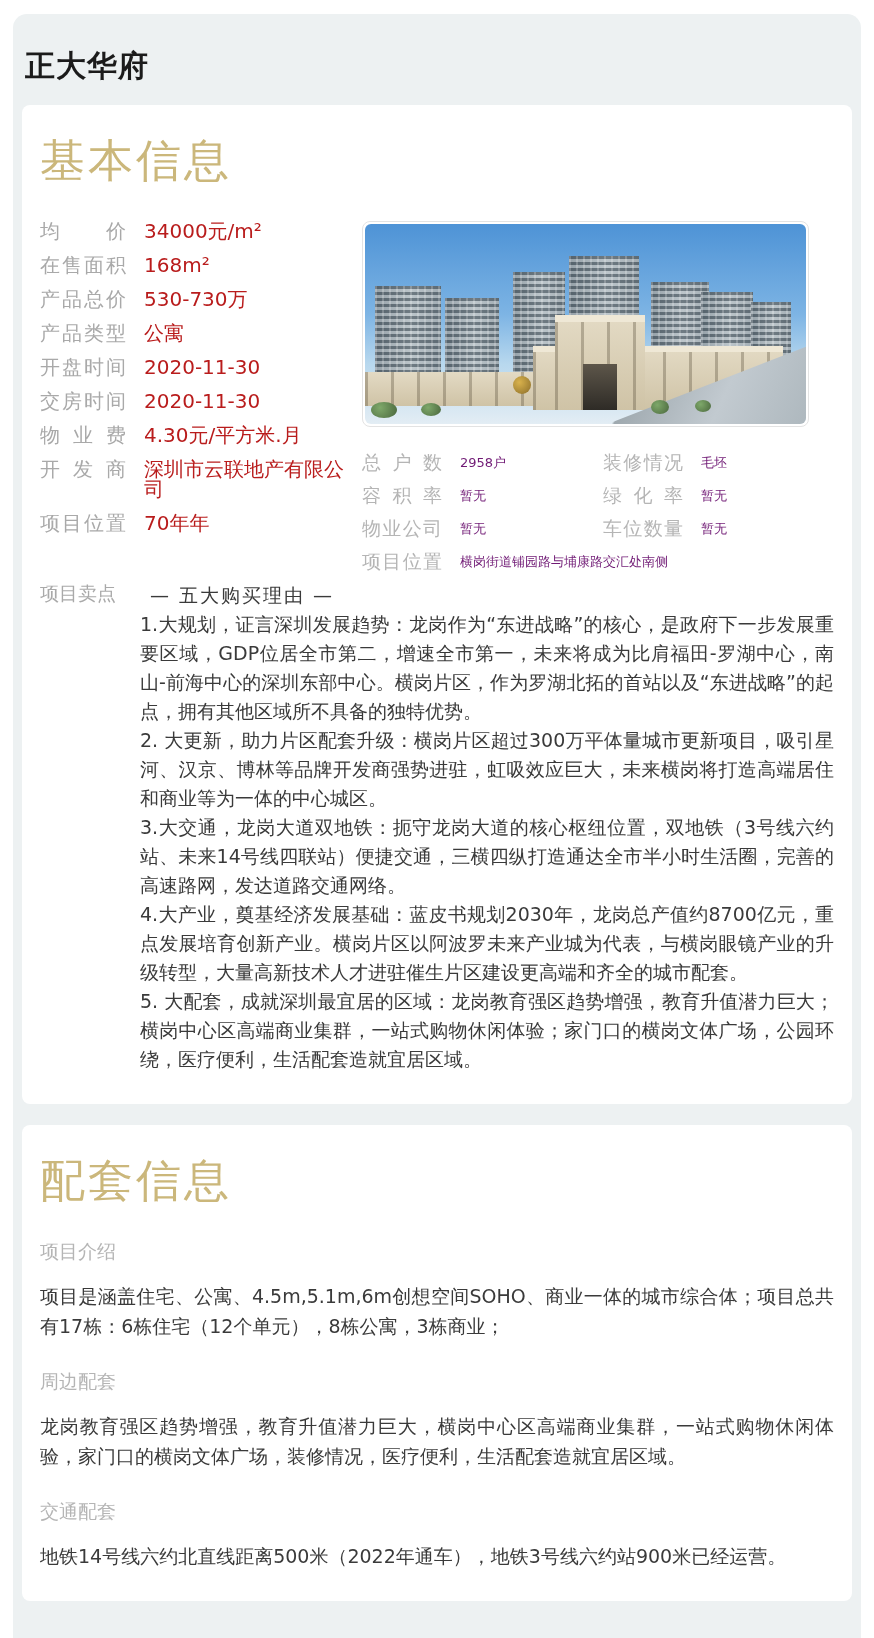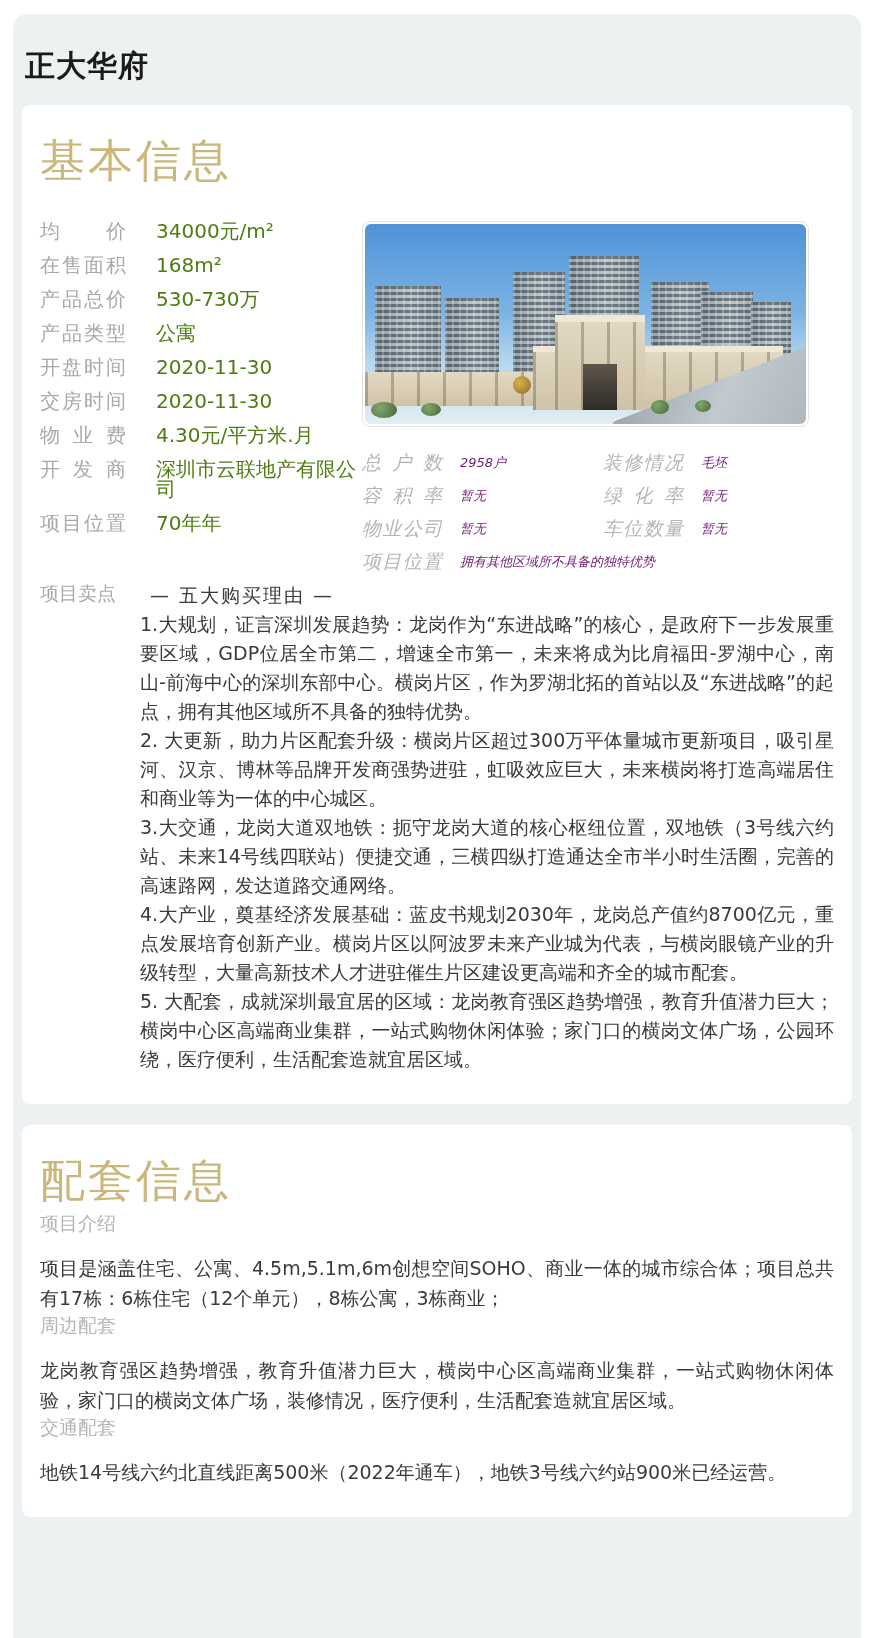--- a/index.html
+++ b/index.html
@@ -18,21 +18,21 @@
 
   
   .card{background:var(--card);border-radius:8px;margin:18px 9px 0 9px;padding:26px 18px 30px 18px;}
   .section-heading{font-size:45px;color:var(--gold-head);letter-spacing:3px;font-weight:400;}
 
   
   .info-columns{display:flex;margin-top:30px;}
   .left-col{width:322px;flex:none;}
   .kv-row{display:flex;align-items:baseline;margin-bottom:14px;line-height:20px;}
   .kv-label{display:inline-block;width:86px;flex:none;font-size:20px;color:var(--label);text-align:justify;text-align-last:justify;}
-  .kv-value{margin-left:30px;font-size:20px;color:#4d7c0f;}
+  .kv-value{margin-left:18px;font-size:20px;color:#b91c1c;}
   .right-col{flex:1;min-width:0;}
 
   
   .photo-frame{width:447px;height:206px;border:1px solid #e3e3e3;border-radius:8px;background:#fff;padding:2px;}
   .photo{position:relative;width:100%;height:100%;border-radius:6px;overflow:hidden;
     background:linear-gradient(180deg,#4e93d6 0%,#7db4e4 45%,#b8d8ee 70%,#e3edf4 100%);}
   .tw{position:absolute;background:
       repeating-linear-gradient(180deg,rgba(35,48,58,.45) 0 3px,rgba(255,255,255,.18) 3px 6px),
       linear-gradient(90deg,#7e8c95,#aeb9bf 55%,#8d9aa2);}
   .tw:after{content:"";position:absolute;inset:0;background:repeating-linear-gradient(90deg,rgba(255,255,255,.22) 0 2px,transparent 2px 7px);}
@@ -41,34 +41,34 @@
       linear-gradient(180deg,#e3dac4,#cfc3a6);}
   .podium-top{position:absolute;background:#efe8d6;}
   .entrance{position:absolute;background:linear-gradient(180deg,#5d564a,#2e2b26);}
   .road{position:absolute;left:55%;bottom:0;width:45%;height:42%;
     background:linear-gradient(115deg,transparent 18%,#9fa9af 19%,#c2cad0 60%,#aeb8be);
     clip-path:polygon(0 100%,100% 8%,100% 100%);}
   .green{position:absolute;border-radius:50%;background:radial-gradient(circle at 35% 35%,#7ea86a,#49663c);}
 
   
   .grid-kv{margin-top:26px;display:grid;grid-template-columns:1fr 1fr;column-gap:10px;row-gap:14px;}
-  .gkv{display:flex;align-items:flex-start;line-height:19px;font-style:italic;}
+  .gkv{display:flex;align-items:flex-start;line-height:19px;}
   .gkv-label{display:inline-block;width:80px;flex:none;font-size:19px;color:#b5b5b5;text-align:justify;text-align-last:justify;}
   .gkv-value{margin-left:18px;font-size:13px;color:#701a75;white-space:nowrap;}
   .location-row{margin-top:14px;}
 
   
   .selling{display:flex;margin-top:10px;justify-content:space-between;}
   .selling-label{width:84px;flex:none;font-size:19px;color:var(--label);}
   .selling-body{flex:1;margin-left:16px;font-size:19px;color:var(--text);line-height:29px;}
   .selling-headline{padding-left:10px;letter-spacing:2px;}
   .selling-body p{text-align:justify;}
 
   
-  .sup-label{font-size:19px;color:#b5b5b5;}
+  .sup-label{margin-top:28px;font-size:19px;color:#b5b5b5;}
   .sup-text{margin-top:16px;font-size:19px;color:var(--text);line-height:30px;text-align:justify;}
 </style>
 </head>
 <body>
 
 <div class="app-panel">
 
   <div class="header">
     <div class="page-title">正大华府</div>
   </div>
@@ -179,21 +179,21 @@
             </div>
 
             <div class="gkv">
               <span class="gkv-label">车位数量</span>
               <span class="gkv-value">暂无</span>
             </div>
           </div>
 
         <div class="gkv location-row">
           <span class="gkv-label">项目位置</span>
-          <span class="gkv-value">拥有其他区域所不具备的独特优势</span>
+          <span class="gkv-value">横岗街道铺园路与埔康路交汇处南侧</span>
         </div>
       </div>
     </div>
 
     <div class="selling">
       <div class="selling-label">项目卖点</div>
       <div class="selling-body">
         <p class="selling-headline">— 五大购买理由 —</p>
         <span>
           

